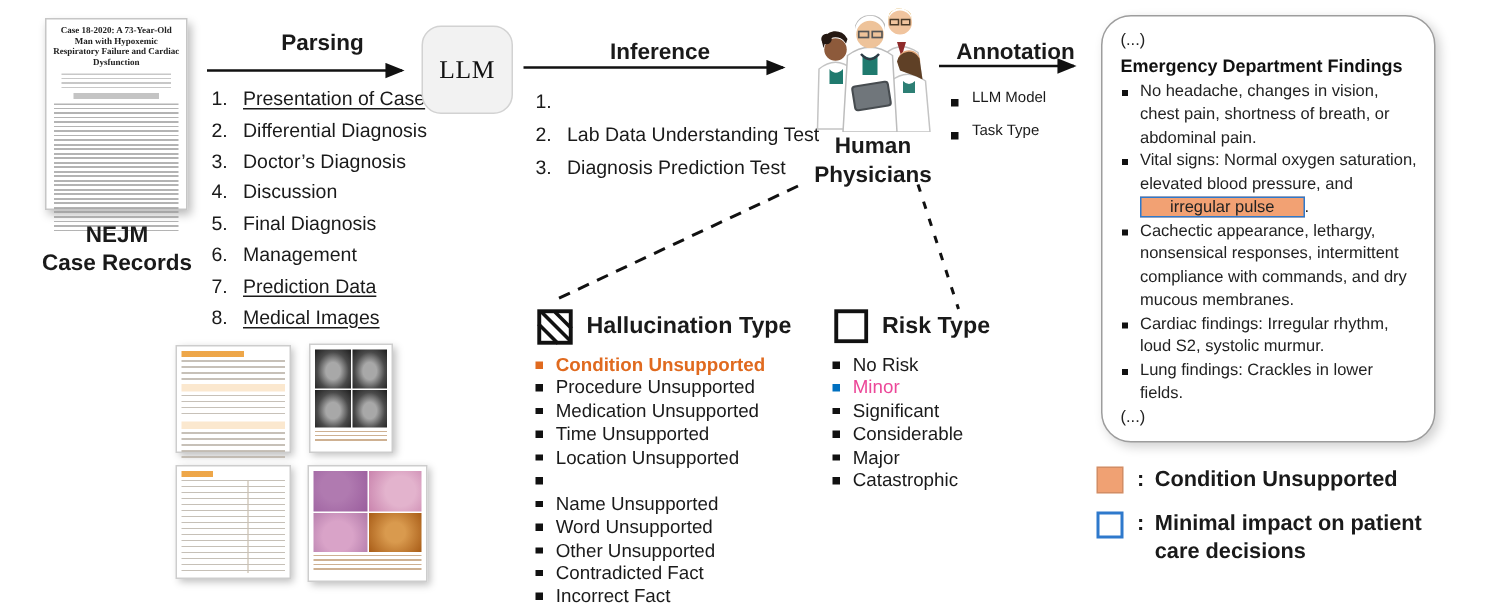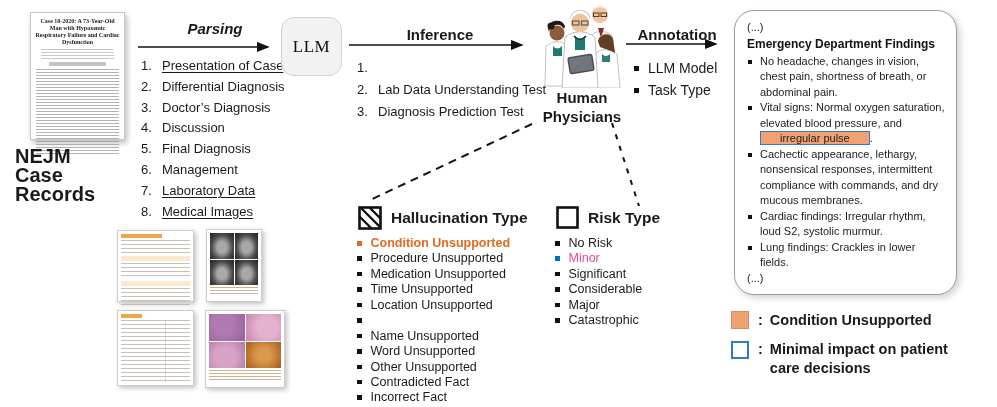--- a/index.html
+++ b/index.html
@@ -13,21 +13,21 @@
   
   .doc{left:30px;top:12px;width:95px;height:128px;background:#fff;border:1px solid #c6c6c6;
        box-shadow:2px 3px 6px rgba(0,0,0,.28);z-index:2;padding:5px 4px;box-sizing:border-box;}
   .doc-title{font-family:"Liberation Serif",serif;font-weight:bold;font-size:6px;line-height:7px;
              text-align:center;color:#222;}
   .hairlines{background:repeating-linear-gradient(to bottom,#9a9a9a 0 1px,transparent 1px 3px);}
   .doc-authors{height:10px;margin:3px 6px 0;opacity:.55;}
   .doc-rule{height:4px;margin:3px 14px 0;background:#8a8a8a;opacity:.5;}
   .doc-body{height:86px;margin:3px 1px 0;opacity:.75;}
 
-  .nejm-label{left:15px;top:147px;width:126px;text-align:left;font-weight:700;font-size:20px;line-height:19px;z-index:2;}
+  .nejm-label{left:15px;top:147px;width:126px;text-align:center;font-weight:700;font-size:15px;line-height:19px;z-index:2;}
 
   
   .flow-title{font-weight:700;font-size:15px;text-align:center;z-index:2;}
 
   
   .numlist{z-index:2;}
   .numlist .row{display:flex;align-items:baseline;}
   .numlist .n{flex:0 0 21px;font-size:13px;}
   .numlist .t{font-size:13px;white-space:nowrap;}
   .u{text-decoration:underline;text-underline-offset:2px;}
@@ -43,21 +43,21 @@
        border-radius:13px;display:flex;align-items:center;justify-content:center;
        font-family:"Liberation Serif",serif;font-size:17px;letter-spacing:.5px;color:#111;z-index:2;}
 
   
   .phys{left:543px;top:2px;width:78px;height:86px;z-index:2;}
   .phys-label{left:530px;top:88px;width:104px;text-align:center;font-weight:700;font-size:15px;line-height:19px;z-index:2;}
 
   
   .anno-list{left:634px;top:60px;z-index:2;}
   .anno-list .row{height:22px;}
-  .anno-list .t{font-size:14px;white-space:nowrap;}
+  .anno-list .t{font-size:10px;white-space:nowrap;}
 
   
   .panel{left:734px;top:10px;width:223px;height:285px;box-sizing:border-box;background:#fff;
          border:1.5px solid #9d9d9d;border-radius:20px;box-shadow:3px 3px 7px rgba(0,0,0,.18);
          padding:9px 11px 6px 12px;z-index:2;font-size:11px;line-height:15.5px;color:#222;}
   .panel .ellip{font-size:11px;}
   .panel h3{margin:1px 0 2px;font-size:12px;line-height:15px;color:#111;}
   .pb{display:flex;align-items:flex-start;}
   .pb .m{flex:0 0 4px;width:4px;height:4px;background:#111;margin:6px 8px 0 1px;}
   .pb .tx{width:186px;}
@@ -126,21 +126,21 @@
     <div class="doc-title">Case 18-2020: A 73-Year-Old Man with Hypoxemic Respiratory Failure and Cardiac Dysfunction</div>
     <div class="doc-authors hairlines"></div>
     <div class="doc-rule"></div>
     <div class="doc-body hairlines"></div>
   </div>
   <div class="abs nejm-label">
     <div>NEJM</div>
     <div>Case Records</div>
   </div>
 
-  <div class="abs flow-title" style="left:150px;top:20px;width:130px;font-style:italic;">Parsing</div>
+  <div class="abs flow-title" style="left:150px;top:20px;width:130px;">Parsing</div>
   <div class="abs numlist parse-list" style="left:141px;top:58px;">
     <div class="row">
         <span class="n">1.</span>
         <span class="t u">Presentation of Case</span>
       </div>
     <div class="row">
         <span class="n">2.</span>
         <span class="t">Differential Diagnosis</span>
       </div>
     <div class="row">
@@ -154,21 +154,21 @@
     <div class="row">
         <span class="n">5.</span>
         <span class="t">Final Diagnosis</span>
       </div>
     <div class="row">
         <span class="n">6.</span>
         <span class="t">Management</span>
       </div>
     <div class="row">
         <span class="n">7.</span>
-        <span class="t u">Laboratory Data</span>
+        <span class="t u">Prediction Data</span>
       </div>
     <div class="row">
         <span class="n">8.</span>
         <span class="t u">Medical Images</span>
       </div>
   </div>
 
   <div class="abs llm">LLM</div>
 
   <div class="abs flow-title" style="left:370px;top:26px;width:140px;">Inference</div>

